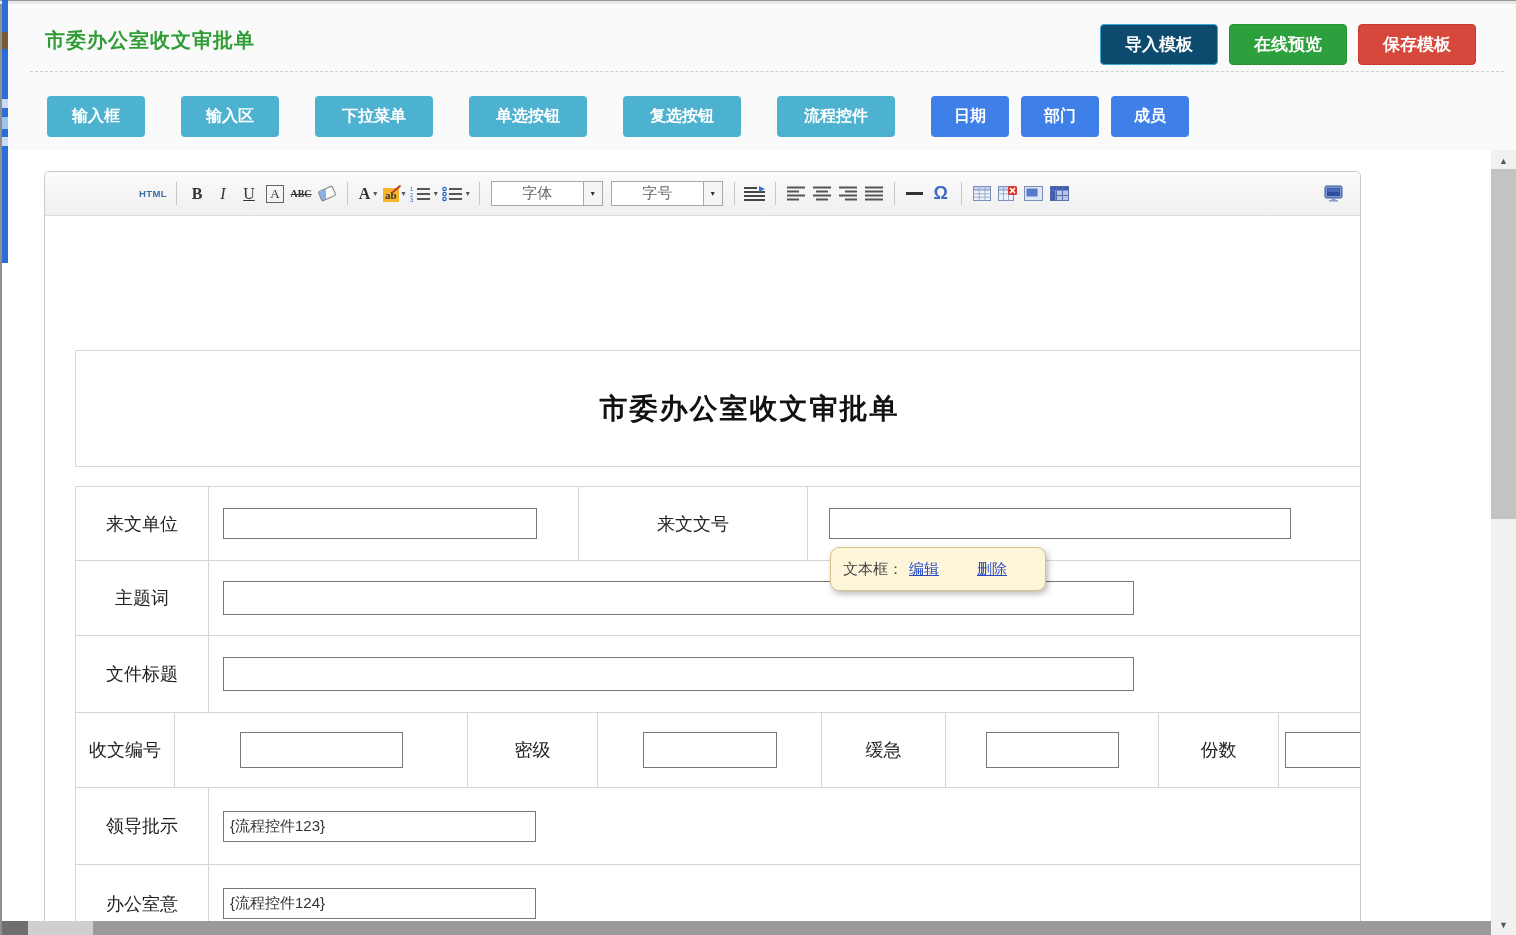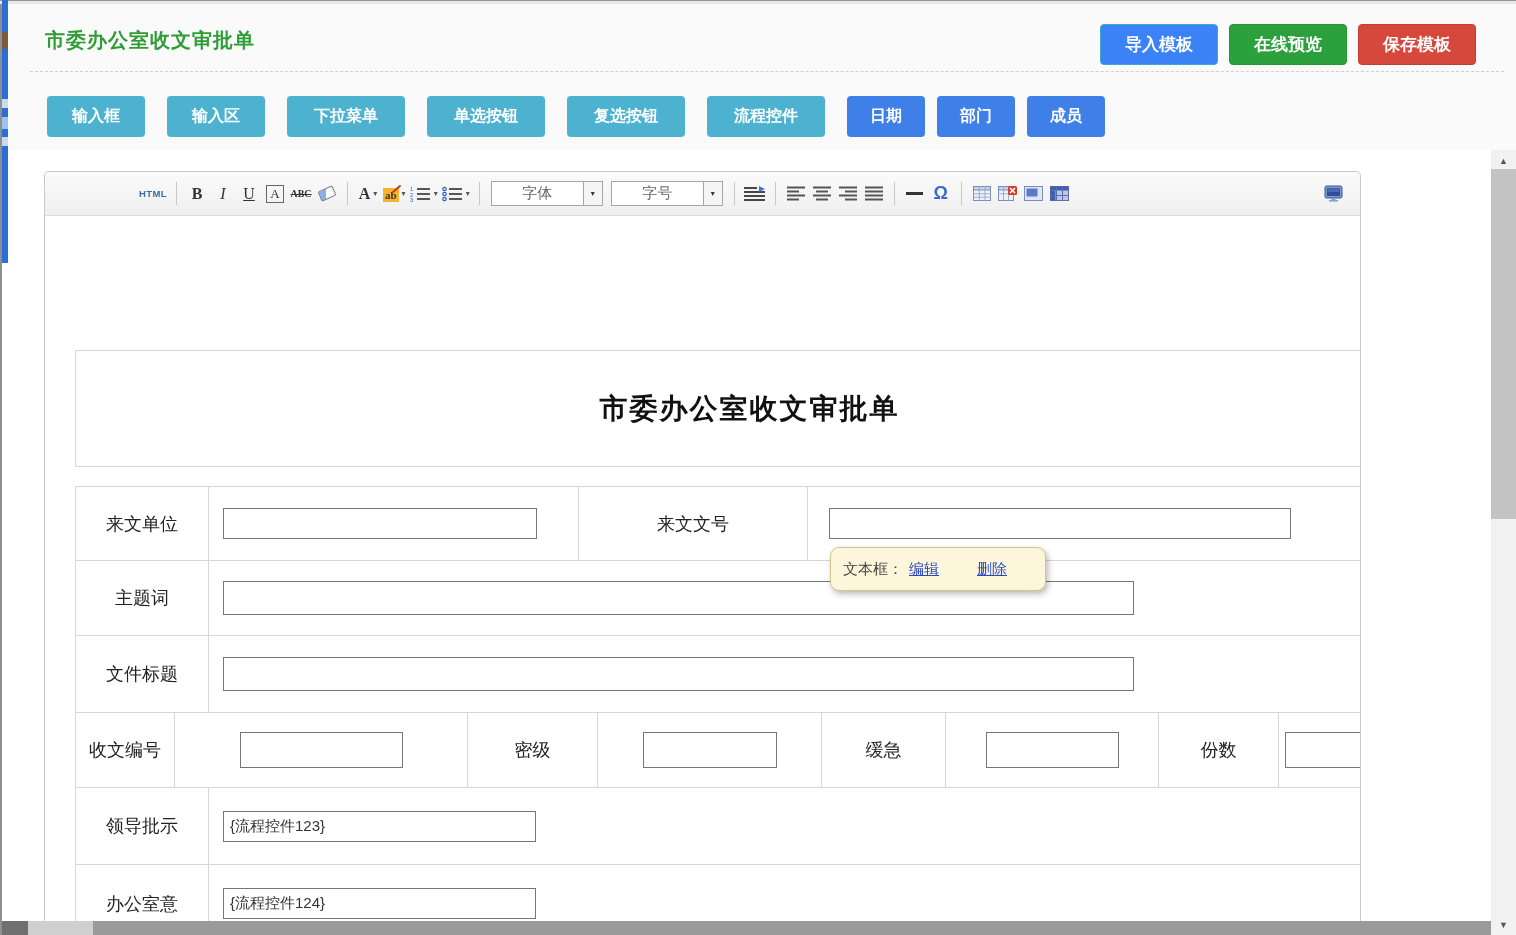--- a/index.html
+++ b/index.html
@@ -22,29 +22,29 @@
 
   
   .header { position:absolute; left:2px; right:0; top:4px; height:146px;
             background:#fafafa; z-index:1; }
   .page-title { position:absolute; left:43px; top:23px; font-size:20px; font-weight:bold;
                 color:#2f9c35; font-family:"Liberation Serif",serif; letter-spacing:1px; }
   .actions { position:absolute; right:40px; top:20px; display:flex; gap:11px; }
   .abtn { height:41px; padding:0 24px; border:1px solid transparent; border-radius:4px;
           color:#fff; font-size:17px; font-weight:bold; cursor:pointer;
           font-family:"Liberation Serif",serif; }
-  .abtn.import  { background:#3b82f6; border-color:#3ea6d2;margin-left:12px; }
+  .abtn.import  { background:#0c4a6e; border-color:#3ea6d2;margin-left:12px; }
   .abtn.preview { background:#2ca03c; border-color:#27962f; }
   .abtn.save    { background:#d6473c; border-color:#c93a30; }
   .dotted-sep { position:absolute; left:28px; right:12px; top:67px;
                 border-top:1px dashed #cfcfcf; }
   .widget-row { position:absolute; left:45px; top:92px; display:flex; }
   .wbtn { height:41px; border:none; border-radius:4px; color:#fff; font-size:16px;
           font-weight:bold; cursor:pointer; font-family:"Liberation Serif",serif;
-          margin-right:22px; }
+          margin-right:36px; }
   .wbtn.teal { background:#4cb2cf; padding:0 25px; }
   .wbtn.teal.w4 { padding:0 27px; }
   .wbtn.blue { background:#3e7fe8; padding:0 23px; margin-right:12px; }
 
   
   .main { position:absolute; left:2px; top:150px; width:1489px; height:785px;
           background:#fff; overflow:hidden; z-index:2; }
 
   
   .editor { position:absolute; left:42px; top:21px; width:1317px; height:764px;

